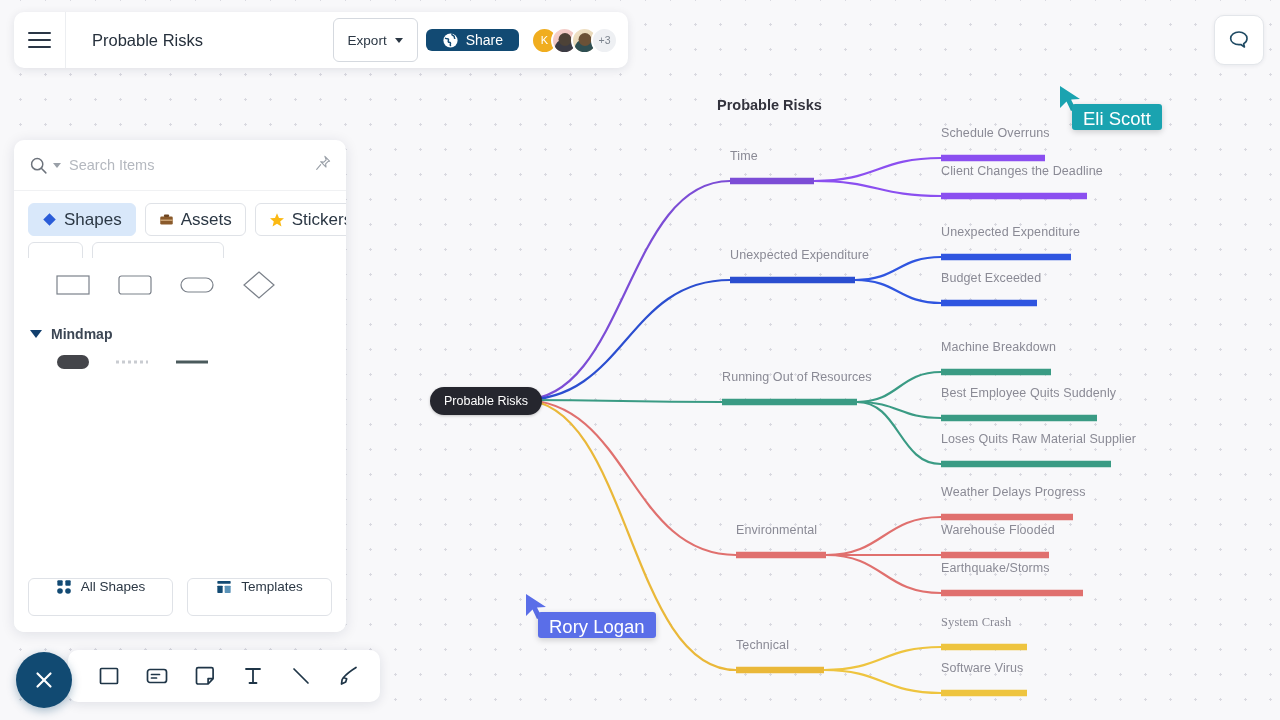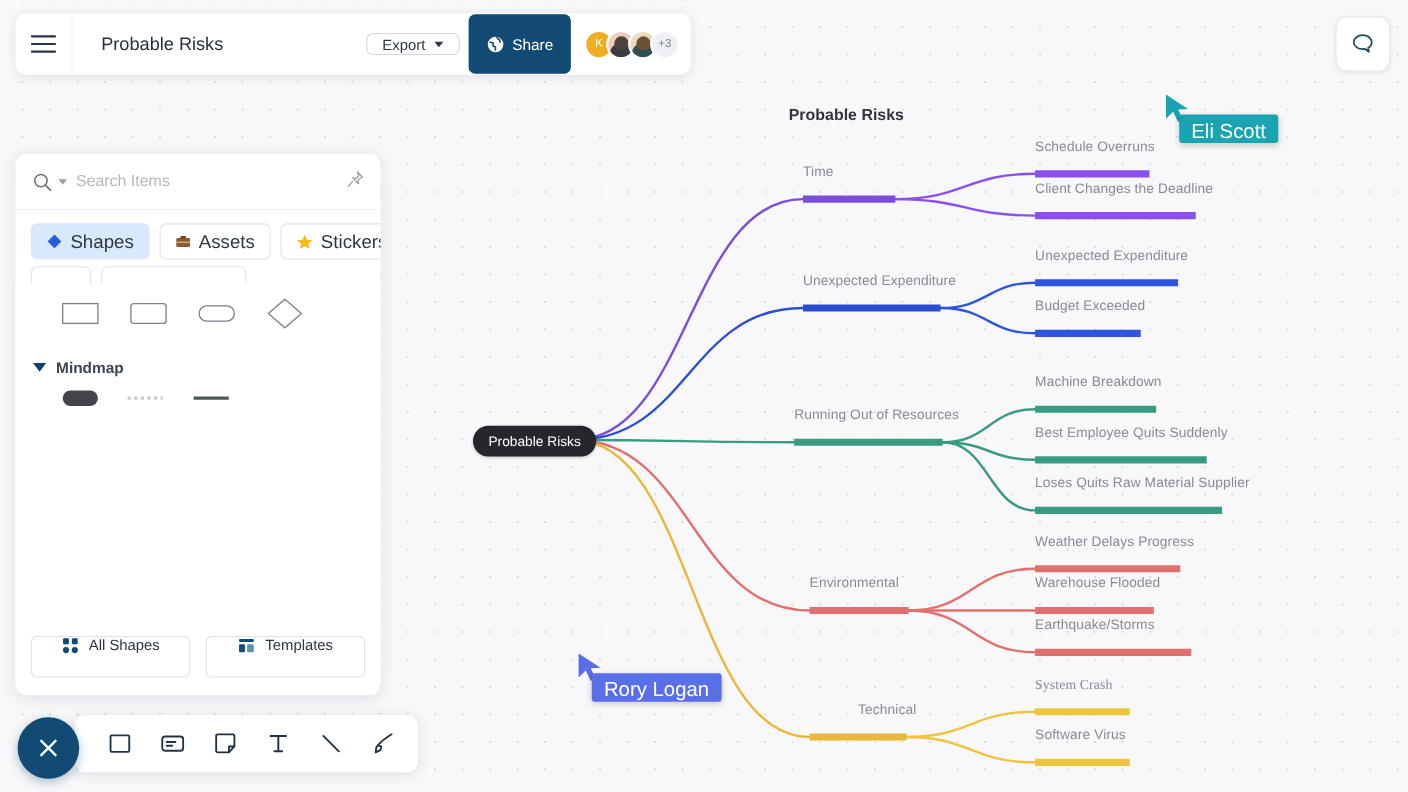--- a/index.html
+++ b/index.html
@@ -66,28 +66,28 @@
   #doc-title {
     font-size: 16.5px; color: #26303c; margin-left: 26px;
     white-space: nowrap; flex: 1;
   }
   .btn {
     font-family: "Liberation Sans", sans-serif;
     font-size: 13.5px; cursor: pointer; white-space: nowrap;
   }
   #export-btn {
     display: flex; align-items: center; gap: 8px;
-    height: 20px; padding: 0 14px;
+    height: 44px; padding: 0 14px;
     background: #fff; border: 1px solid #d5d9df;
     border-radius: 6px; color: #2b3744;
   }
   .caret { width: 0; height: 0; border-left: 4.5px solid transparent; border-right: 4.5px solid transparent; border-top: 5.5px solid #2b3744; }
   #share-btn {
     display: flex; align-items: center; gap: 7px;
-    height: 54px; padding: 0 16px; margin-left: 8px;
+    height: 22px; padding: 0 16px; margin-left: 8px;
     background: #124a73; border: none; border-radius: 6px; color: #fff;
     font-size: 14px;
   }
   #avatars { display: flex; align-items: center; margin-left: 12px; margin-right: 10px; }
   .avatar {
     width: 27px; height: 27px; border-radius: 50%;
     border: 2px solid #fff; margin-left: -7px;
     display: flex; align-items: center; justify-content: center;
     font-size: 11px; color: #fff; overflow: hidden; position: relative;
   }
@@ -251,21 +251,21 @@
       <div class="node-label" style="left: 941px; top: 225px;">Unexpected Expenditure</div>
       <div class="node-label" style="left: 941px; top: 271px;">Budget Exceeded</div>
       <div class="node-label" style="left: 722px; top: 370px;">Running Out of Resources</div>
       <div class="node-label" style="left: 941px; top: 340px;">Machine Breakdown</div>
       <div class="node-label" style="left: 941px; top: 386px;">Best Employee Quits Suddenly</div>
       <div class="node-label" style="left: 941px; top: 432px;">Loses Quits Raw Material Supplier</div>
       <div class="node-label" style="left: 736px; top: 523px;">Environmental</div>
       <div class="node-label" style="left: 941px; top: 485px;">Weather Delays Progress</div>
       <div class="node-label" style="left: 941px; top: 523px;">Warehouse Flooded</div>
       <div class="node-label" style="left: 941px; top: 561px;">Earthquake/Storms</div>
-      <div class="node-label" style="left: 780px; top: 638px;">Technical</div>
+      <div class="node-label" style="left: 736px; top: 638px;">Technical</div>
       <div class="node-label" style="left: 941px; top: 615px; font-family: Liberation Serif, serif;">System Crash</div>
       <div class="node-label" style="left: 941px; top: 661px;">Software Virus</div>
     </div>
   <div class="root-node" id="root-node" style="left: 430px; top: 387px;">Probable Risks</div>
   <div id="cursors">
       <div class="cursor" style="left: 1058px; top: 84px;"><svg width="26" height="30" viewBox="0 0 26 30">
           <path d="M2 2 L2 24 L8.5 17.5 L13 27 L17.5 24.5 L13 15.5 L22 15 Z" fill="#1aa3b0"></path>
         </svg><div class="tag" style="background: rgb(26, 163, 176);">Eli Scott</div></div>
       <div class="cursor" style="left: 524px; top: 592px;"><svg width="26" height="30" viewBox="0 0 26 30">
           <path d="M2 2 L2 24 L8.5 17.5 L13 27 L17.5 24.5 L13 15.5 L22 15 Z" fill="#5a6ee8"></path>

